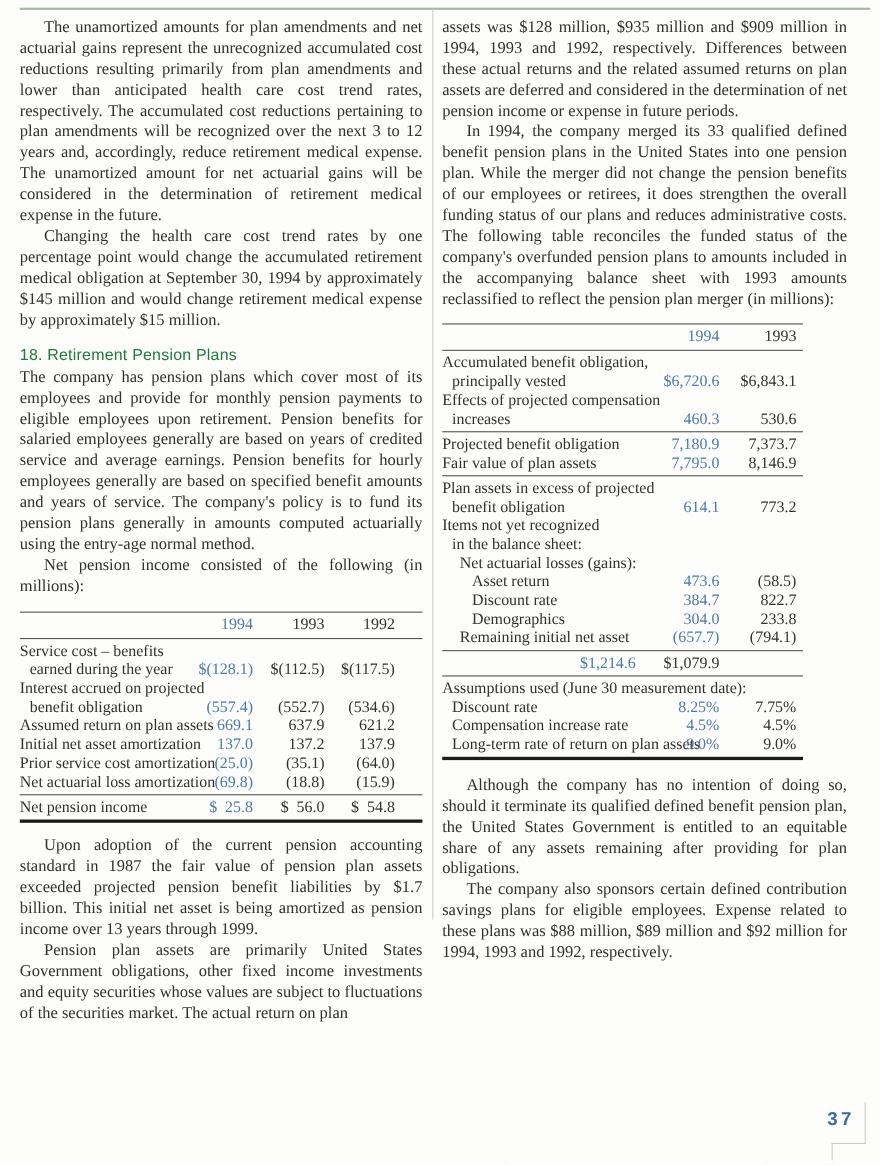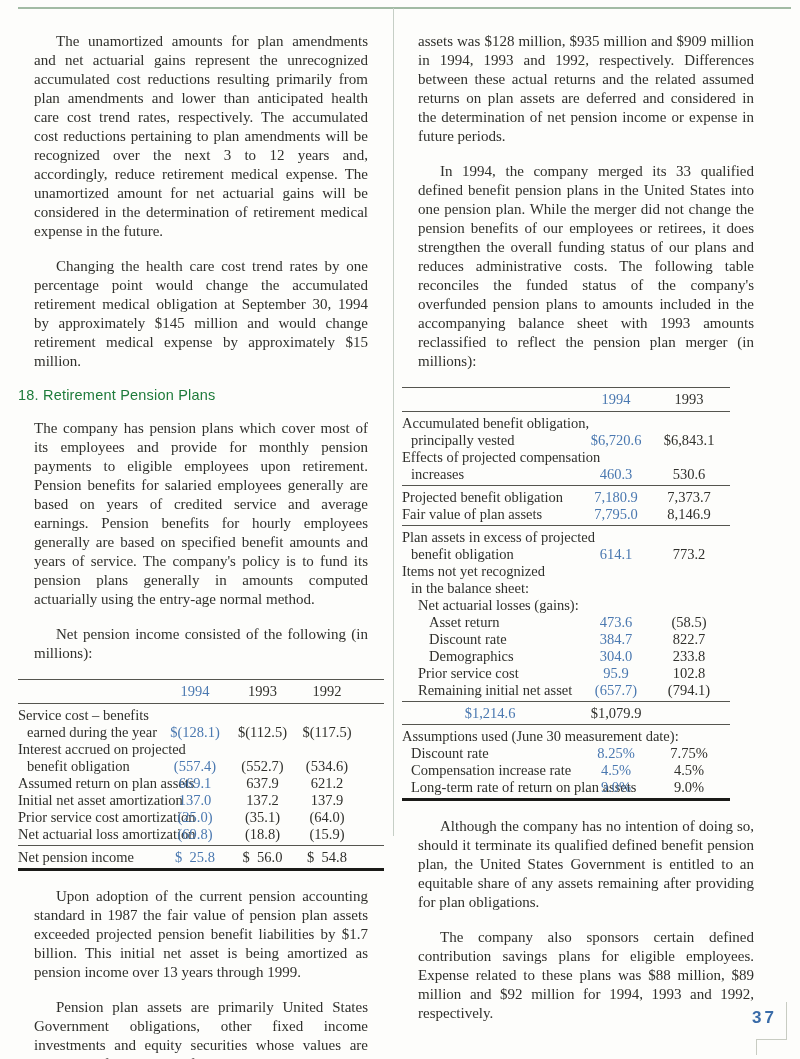--- a/index.html
+++ b/index.html
@@ -3,41 +3,41 @@
 <meta charset="utf-8">
 <style>
   html,body{margin:0;padding:0;background:#e9e9e6;}
   #page{position:relative;width:800px;height:1059px;background:#fdfdfb;
         font-family:"Liberation Serif",serif;color:#30302c;overflow:hidden;}
   .top-rule{position:absolute;left:18px;top:7px;width:773px;height:2px;background:#a2bba4;}
   .col-divider{position:absolute;left:393px;top:8px;width:1px;height:828px;background:#c6cfc6;}
   .col{position:absolute;top:16px;}
   .col-left{left:18px;width:366px;}
   .col-right{left:402px;width:368px;}
-  .para{font-size:15px;line-height:19px;text-align:justify;margin:16px;}
+  .para{font-size:15px;line-height:19px;text-align:justify;margin:0;}
   .para.indent{text-indent:22px;}
   .heading{font-family:"Liberation Sans",sans-serif;font-weight:normal;font-size:14.5px;
            color:#1e7b3a;letter-spacing:.2px;margin:14px 0 3px 0;}
   
   .tbl{font-size:14.5px;border-top:1px solid #55554f;border-bottom:3px solid #1b1b18;}
   .tbl-left{width:366px;margin:13px 0 12px 0;}
   .tbl-right{width:328px;margin:12px 0 14px 0;}
   .trow{display:grid;}
   .tbl-left .trow{grid-template-columns:1fr 70px 65px 64px;padding-right:25px;}
   .tbl-right .trow{grid-template-columns:1fr 76px 70px;padding-right:6px;}
   .hdr{border-bottom:1px solid #55554f;padding:3px 0 3px 0;}
   .tbl-left .hdr{padding-right:25px;}
   .tbl-right .hdr{padding-right:6px;}
   .tsec{padding:2.5px 0;}
   .tsec.ruled{border-top:1px solid #55554f;}
   .lcell{min-width:0;}
   .lcell.span{grid-column:1 / -1;}
   .lline{line-height:17px;white-space:nowrap;}
   .ind1{padding-left:9px;} .ind2{padding-left:16px;} .ind3{padding-left:27px;}
-  .vcell{text-align:center;white-space:pre;align-self:end;line-height:17px;}
+  .vcell{text-align:right;white-space:pre;align-self:end;line-height:17px;}
   .blue{color:#4a78b0;}
   
   .pagenum{position:absolute;left:752px;top:1008px;font-family:"Liberation Sans",sans-serif;
            font-weight:bold;font-size:17px;letter-spacing:3px;color:#3a6ca8;}
   .pn-v1{position:absolute;left:786px;top:1002px;width:1px;height:37px;background:#c8ccc2;}
   .pn-h{position:absolute;left:756px;top:1039px;width:31px;height:1px;background:#c8ccc2;}
   .pn-v2{position:absolute;left:756px;top:1039px;width:1px;height:16px;background:#c8ccc2;}
 </style>
 </head>
 <body>
@@ -208,27 +208,20 @@
           </div>
           <div class="trow">
             <div class="lcell">
               <div class="lline ind3">Demographics</div>
             </div>
             <div class="vcell blue">304.0</div>
             <div class="vcell">233.8</div>
           </div>
           <div class="trow">
             <div class="lcell">
-              <div class="lline ind2">Prior service cost</div>
-            </div>
-            <div class="vcell blue">95.9</div>
-            <div class="vcell">102.8</div>
-          </div>
-          <div class="trow">
-            <div class="lcell">
               <div class="lline ind2">Remaining initial net asset</div>
             </div>
             <div class="vcell blue">(657.7)</div>
             <div class="vcell">(794.1)</div>
           </div>
         </div>
         <div class="tsec ruled">
           <div class="trow">
             <div class="vcell blue">$1,214.6</div>
             <div class="vcell">$1,079.9</div>

